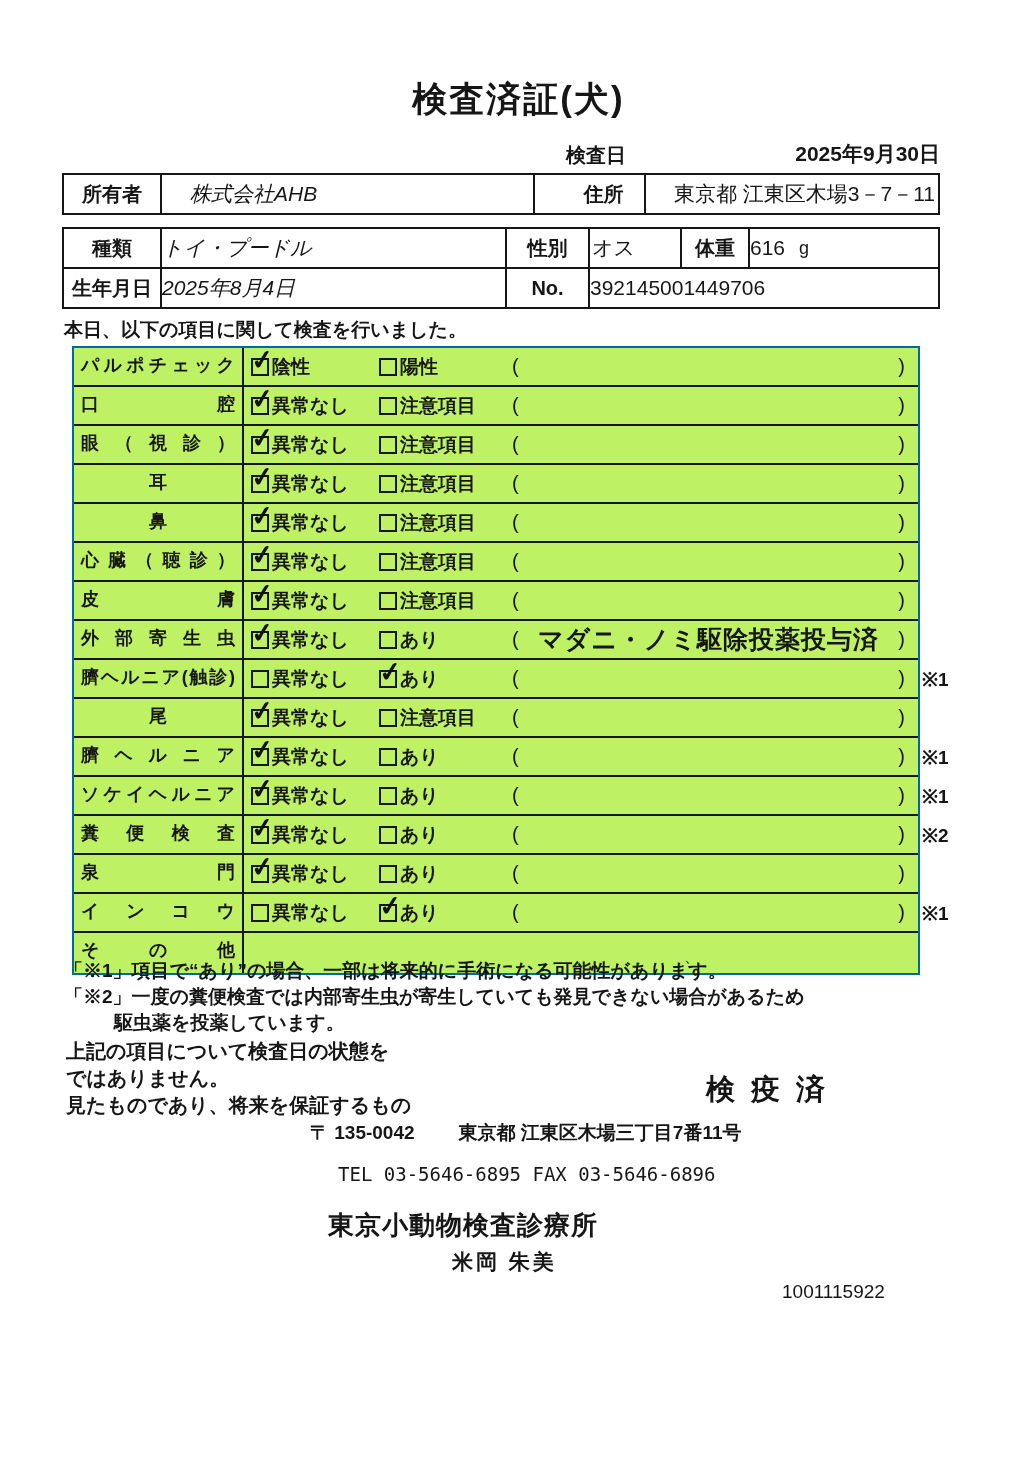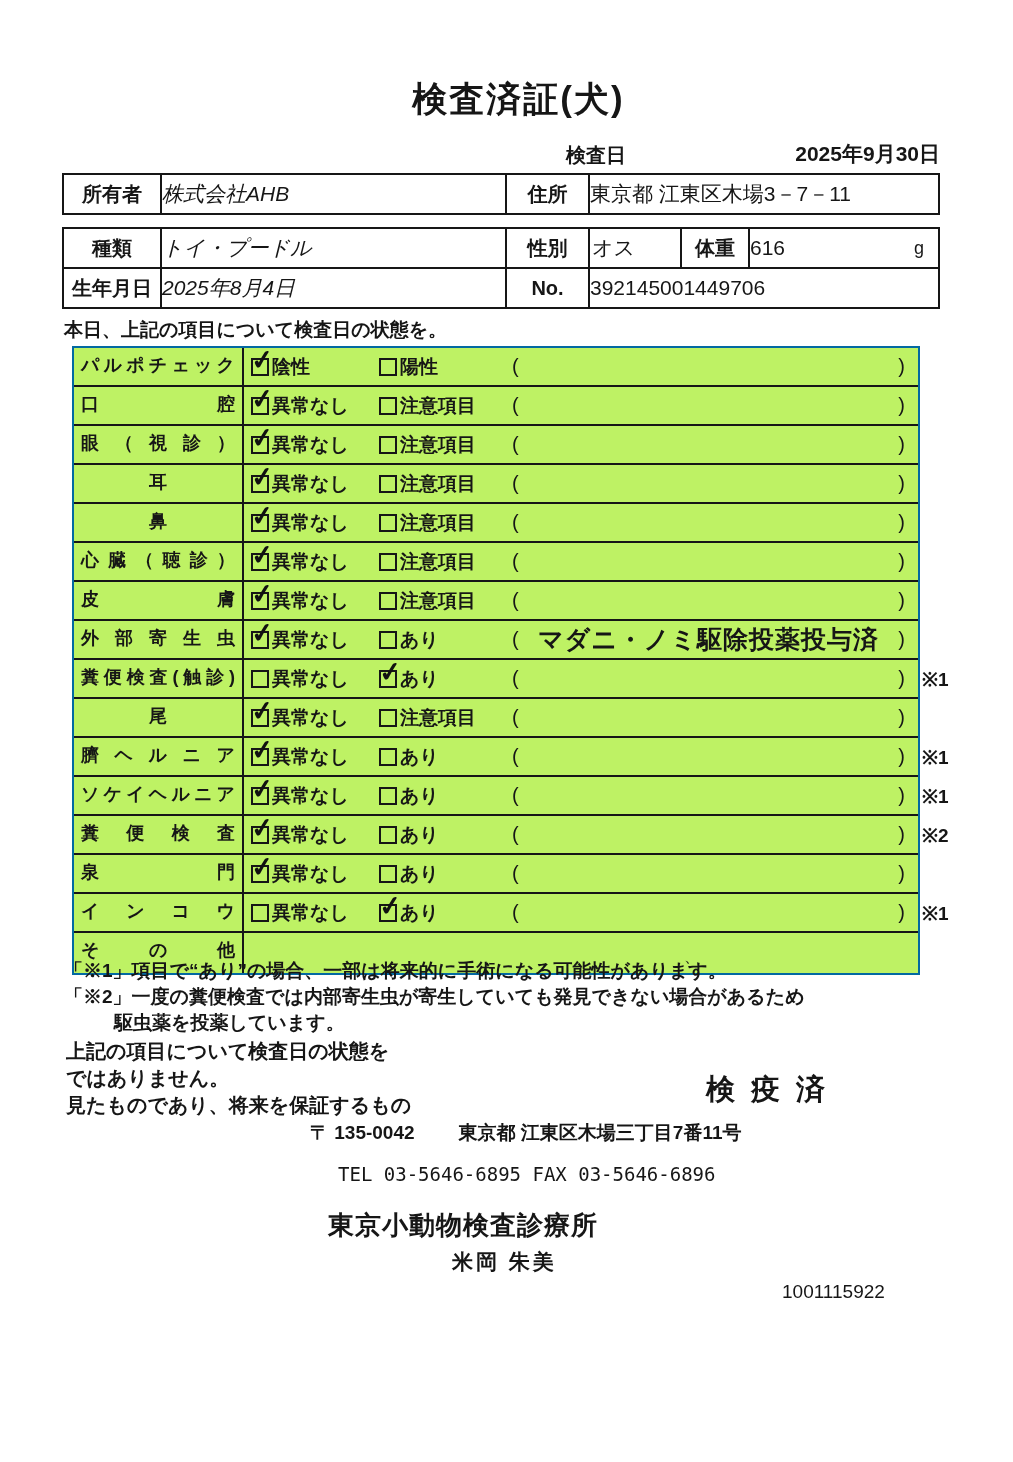--- a/index.html
+++ b/index.html
@@ -15,31 +15,31 @@
   
   .title{
     position:absolute;top:76px;left:12px;width:100%;
     text-align:center;font-size:35px;font-weight:600;letter-spacing:2px;
   }
   .insp-label{position:absolute;top:142px;left:566px;font-size:20px;font-weight:600;}
   .insp-value{position:absolute;top:140px;left:720px;width:220px;text-align:right;font-size:21px;font-weight:600;}
 
   
   .hbox{position:absolute;left:62px;width:878px;border:2px solid #161616;box-sizing:border-box;background:#fff;}
-  .owner-box{top:173px;height:42px;display:flex;}
+  .owner-box{top:173px;height:42px;display:flex;gap:28px;}
   .pet-box{top:227px;height:82px;display:flex;flex-direction:column;}
   .prow{display:flex;flex:1;}
   .prow.first{border-bottom:2px solid #161616;}
   .hc{display:flex;align-items:center;box-sizing:border-box;font-size:21px;}
   .hc.lab{justify-content:center;font-size:20px;font-weight:600;}
   .hc.br{border-right:2px solid #161616;}
   .w98{width:98px;}.w345{width:345px;font-style:italic;}.w83{width:83px;}
   .w92{width:92px;padding-left:2px;}.w68{width:68px;justify-content:center;}
   .hc.rest{flex:1;}
-  .hc.weight{flex:1;justify-content:space-between;padding-right:14px;gap:14px;}
+  .hc.weight{flex:1;justify-content:flex-start;padding-right:14px;gap:14px;}
   .no-lab{font-size:19px;}
 
   
   .intro{position:absolute;top:317px;left:64px;font-size:19px;font-weight:600;}
 
   
   .tablebox{
     position:absolute;top:346px;left:72px;width:848px;
     border:2px solid #0369a1;box-sizing:border-box;background:#bef264;
   }
@@ -115,21 +115,21 @@
       </div>
     </div>
     <div class="prow">
       <div class="hc lab br w98">生年月日</div>
       <div class="hc br w345">2025年8月4日</div>
       <div class="hc lab br w83 no-lab">No.</div>
       <div class="hc rest">392145001449706</div>
     </div>
   </div>
 
-  <div class="intro">本日、上記の項目について検査日の状態を。</div>
+  <div class="intro">本日、以下の項目に関して検査を行いました。</div>
 
   <div class="tablebox">
     <div id="checklist-rows">
     <div class="crow">
       <div class="clabel">パルポチェック</div>
       <div class="ccontent">
         <div class="opt opt1">
           <span class="box">
                 <span class="check">✓</span>
               </span>
@@ -312,21 +312,21 @@
         <div class="paren">
           <span>(</span>
           <span class="pnote big">マダニ・ノミ駆除投薬投与済</span>
           <span>)</span>
         </div>
       </div>
       <div class="cmark"></div>
     </div>
 
     <div class="crow">
-      <div class="clabel">糞便検査(触診)</div>
+      <div class="clabel">臍ヘルニア(触診)</div>
       <div class="ccontent">
         <div class="opt opt1">
           <span class="box">
                 <span class="check"></span>
               </span>
           <span>異常なし</span>
         </div>
         <div class="opt opt2">
           <span class="box">
                 <span class="check">✓</span>

